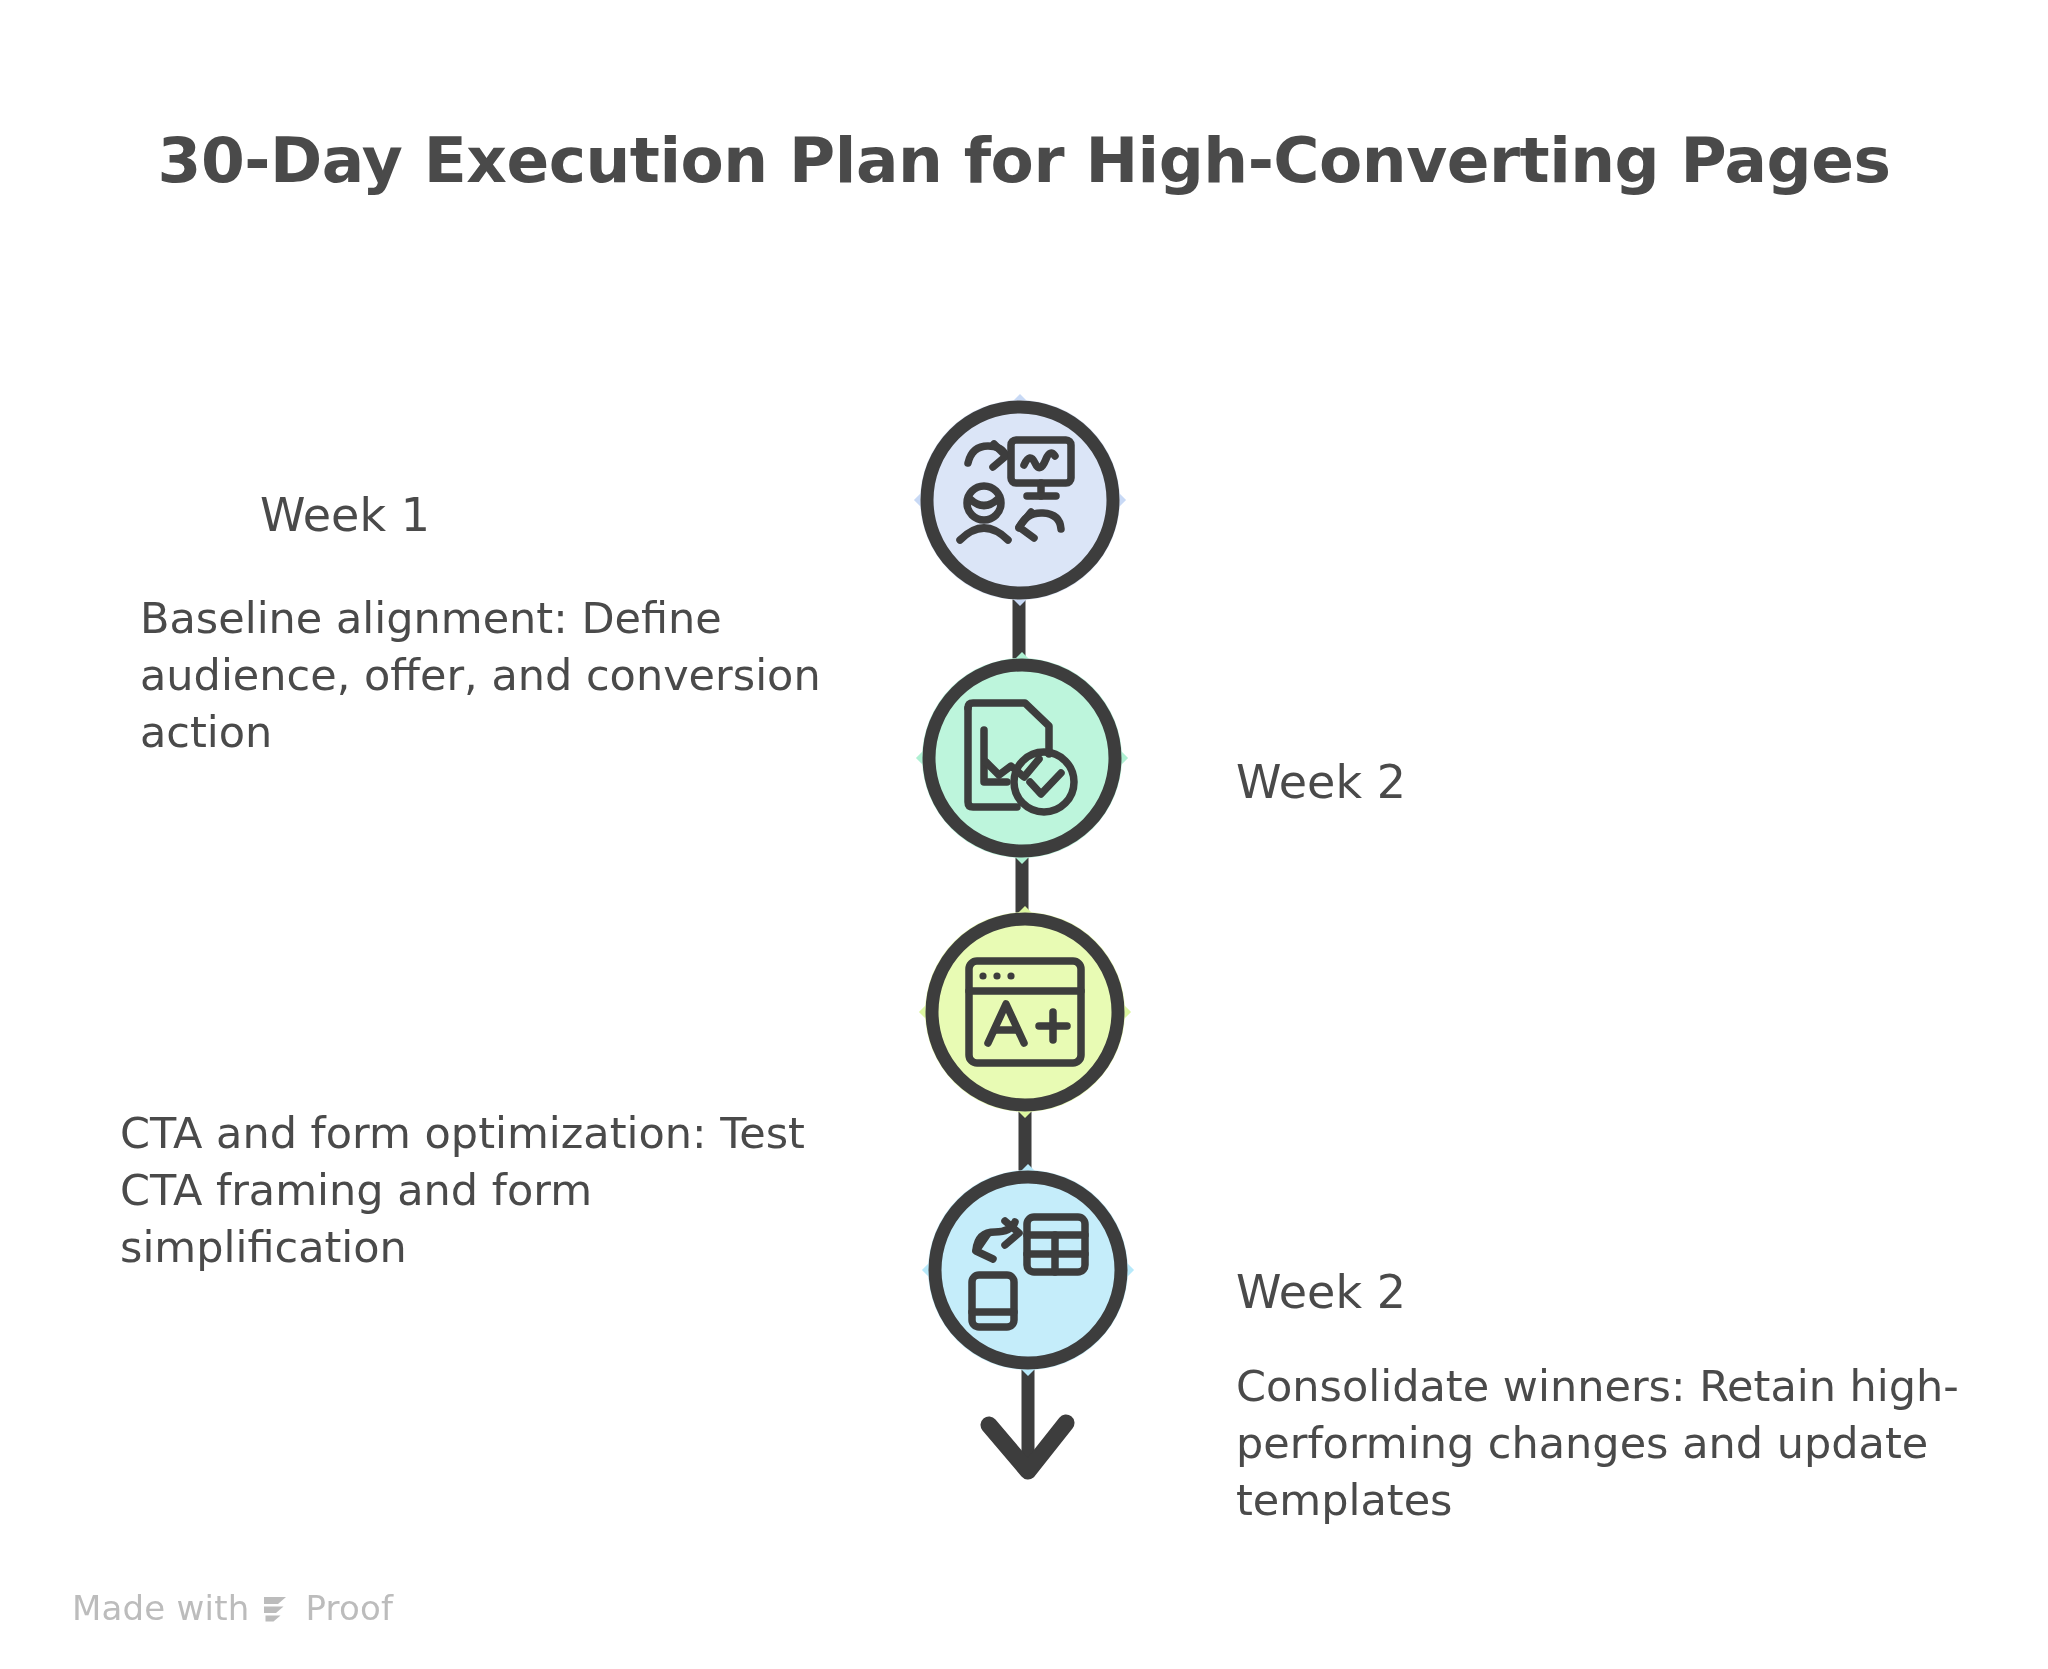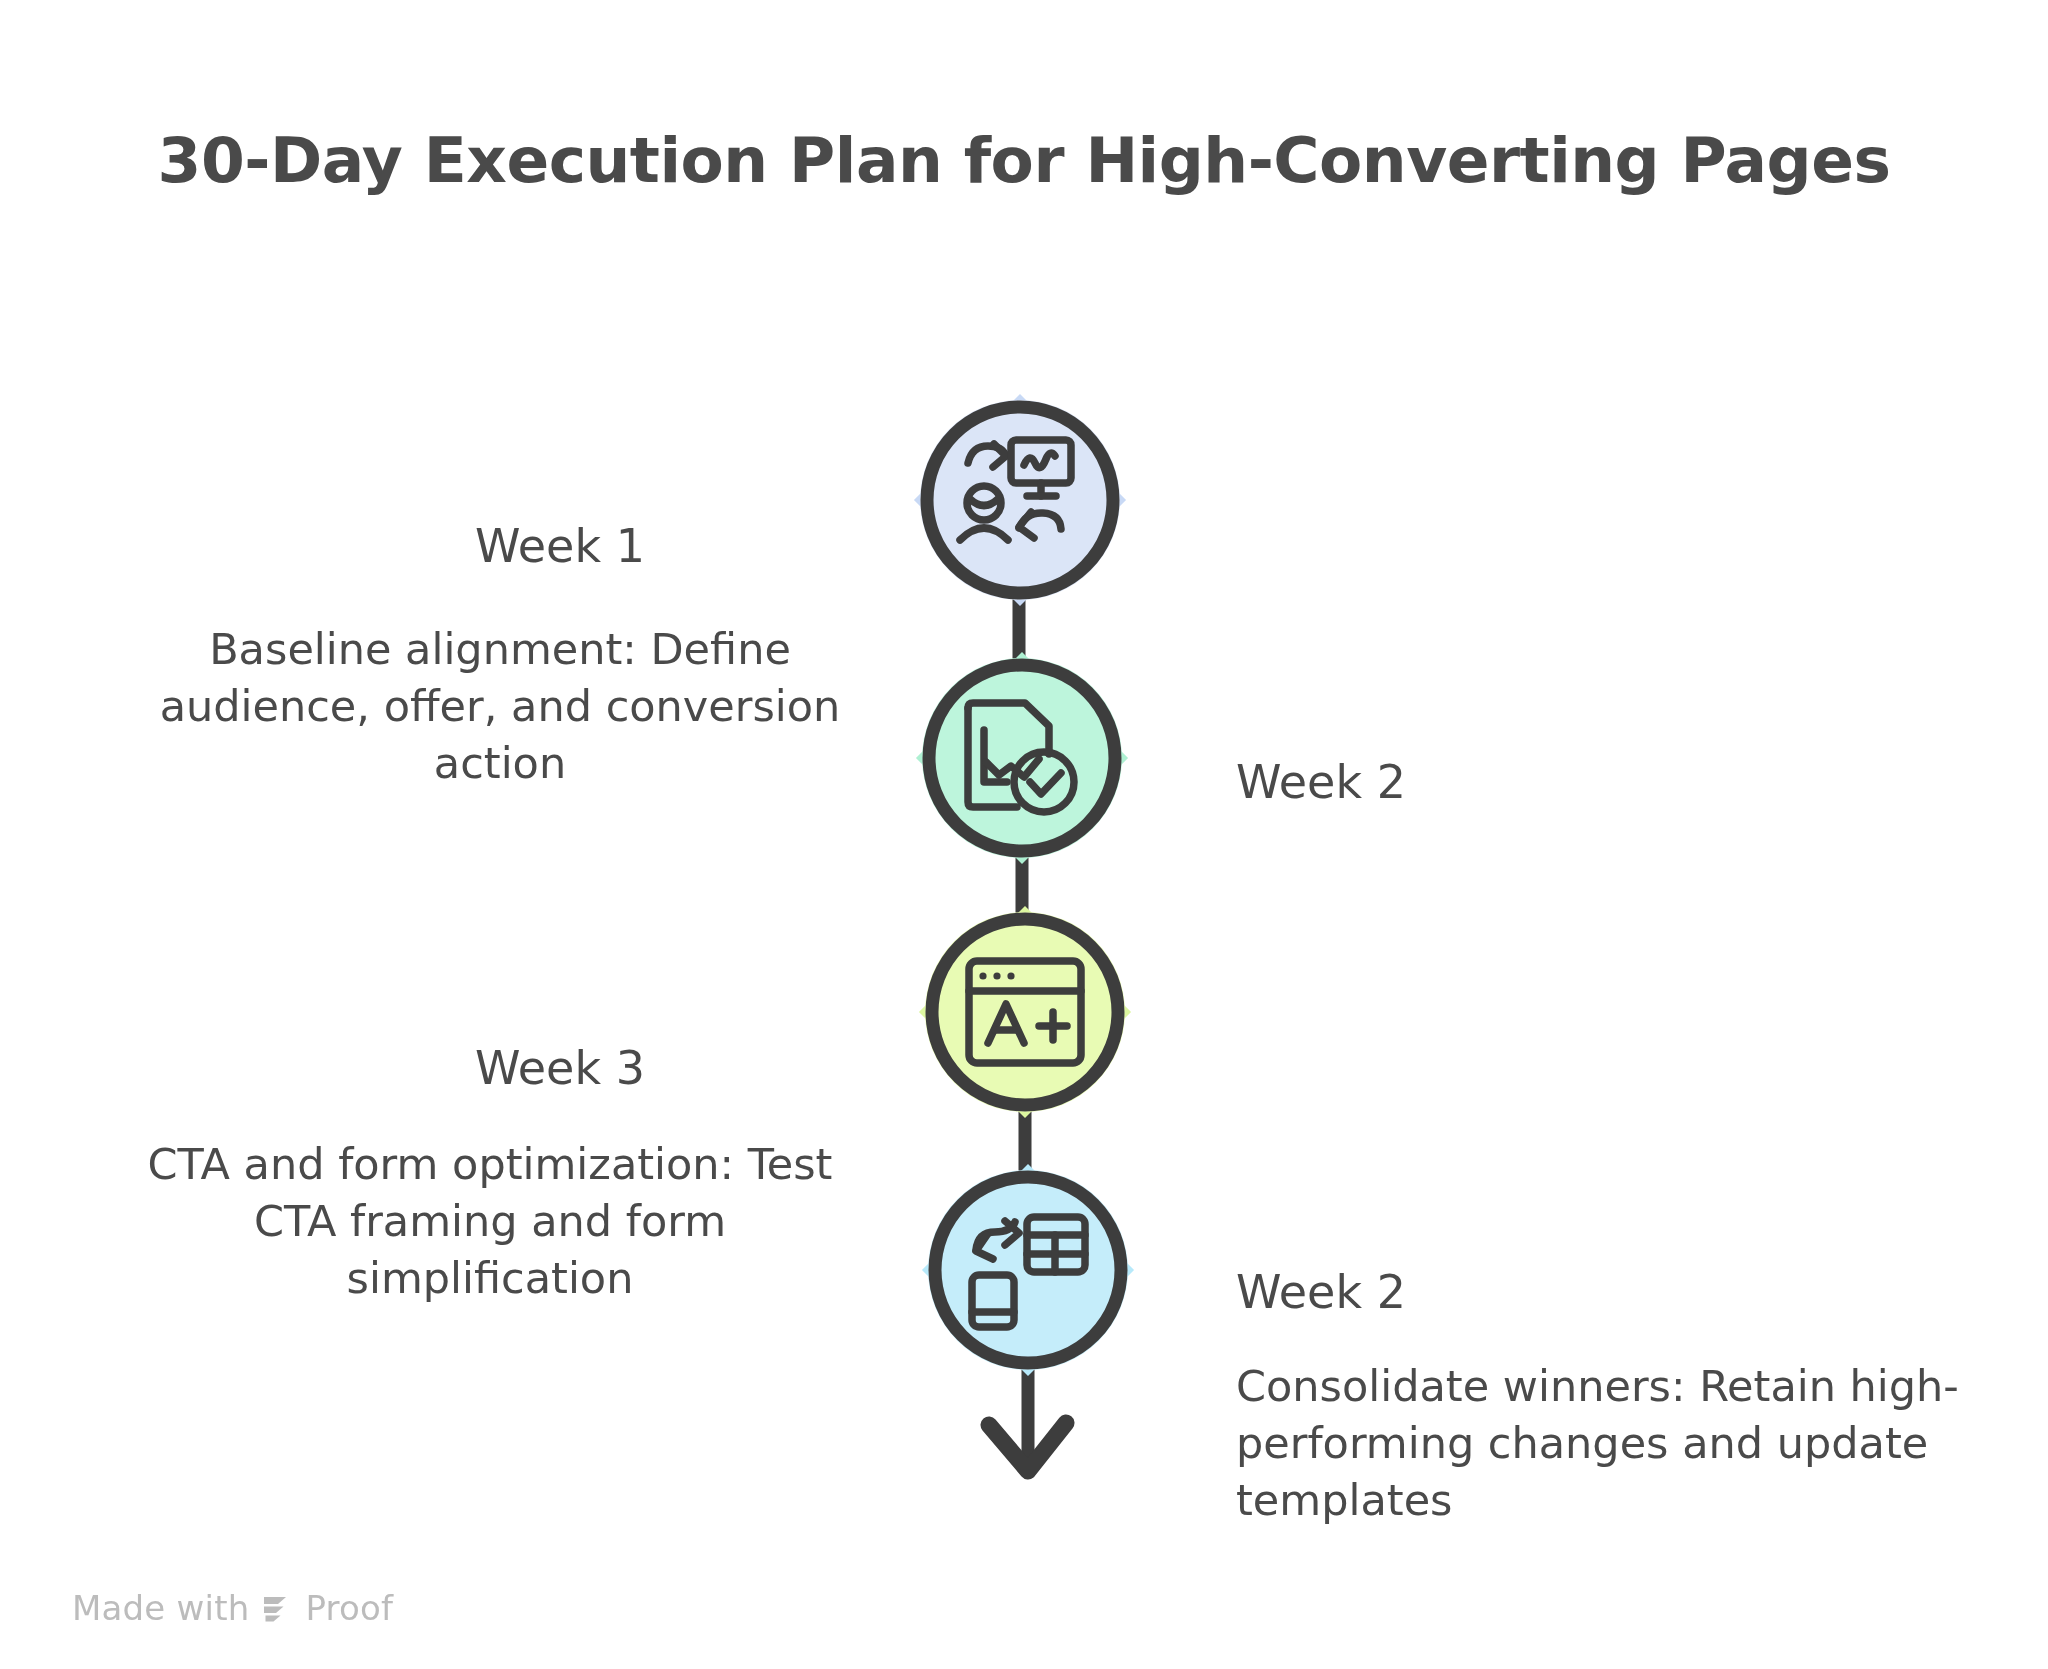--- a/index.html
+++ b/index.html
@@ -95,21 +95,21 @@
     line-height: 1.18;
     white-space: nowrap;
   }
   .step-desc {
     position: absolute;
     font-family: "DejaVu Sans", sans-serif;
     font-size: 43px;
     color: #4a4a4a;
     line-height: 1.33;
   }
-  .align-right { text-align: center; margin-top: 31px; }
+  .align-right { text-align: left; }
   .align-left  { text-align: left; margin-left: 31px; }
 
   
   .watermark {
     position: absolute;
     left: 72px;
     top: 1588px;
     display: flex;
     align-items: center;
     gap: 11px;
@@ -225,21 +225,20 @@
         <g>
           <path d="M 63 131 l 18 -39 l 18 39"></path>
           <line x1="70" y1="118" x2="92" y2="118"></line>
           <line x1="114" y1="114" x2="142" y2="114"></line>
           <line x1="128" y1="100" x2="128" y2="128"></line>
         </g>
       </g>
     </svg>
   </div>
 
-  <div class="step-label align-right" style="left:260px; top:1010px; width:600px;">Week 3</div>
   <div class="step-desc align-right" style="left:120px; top:1105px; width:740px;">CTA and form optimization: Test CTA framing and form simplification</div>
 
   <div class="node" style="left:928px; top:1170px;">
     <div class="diamond" style="background:#b7e9fa;"></div>
     <div class="disc" style="background:#c5edfa;"></div>
     <svg class="ring" viewBox="0 0 200 200">
       <circle cx="100" cy="100" r="93" fill="none" stroke="#3d3d3d" stroke-width="13"></circle>
     </svg>
     <svg class="glyph" viewBox="0 0 200 200">
       <g fill="none" stroke="#3d3d3d" stroke-width="7.5" stroke-linecap="round" stroke-linejoin="round">

